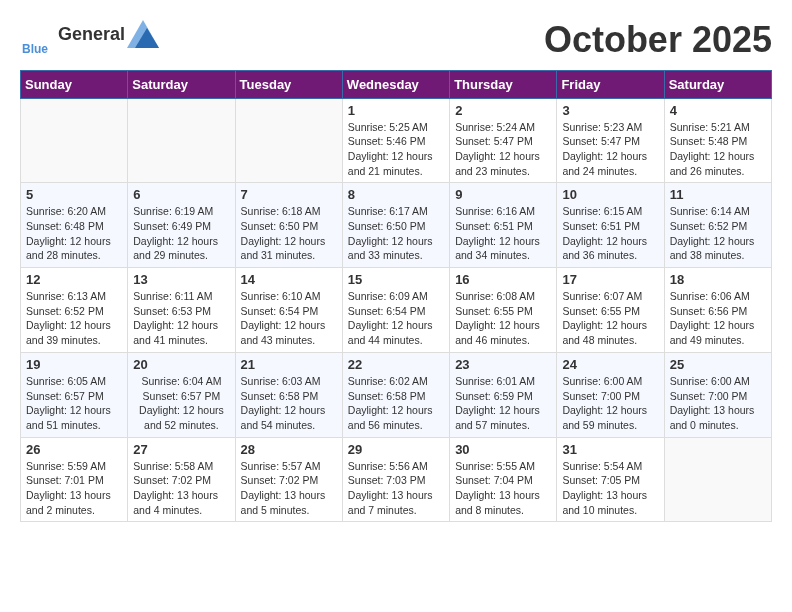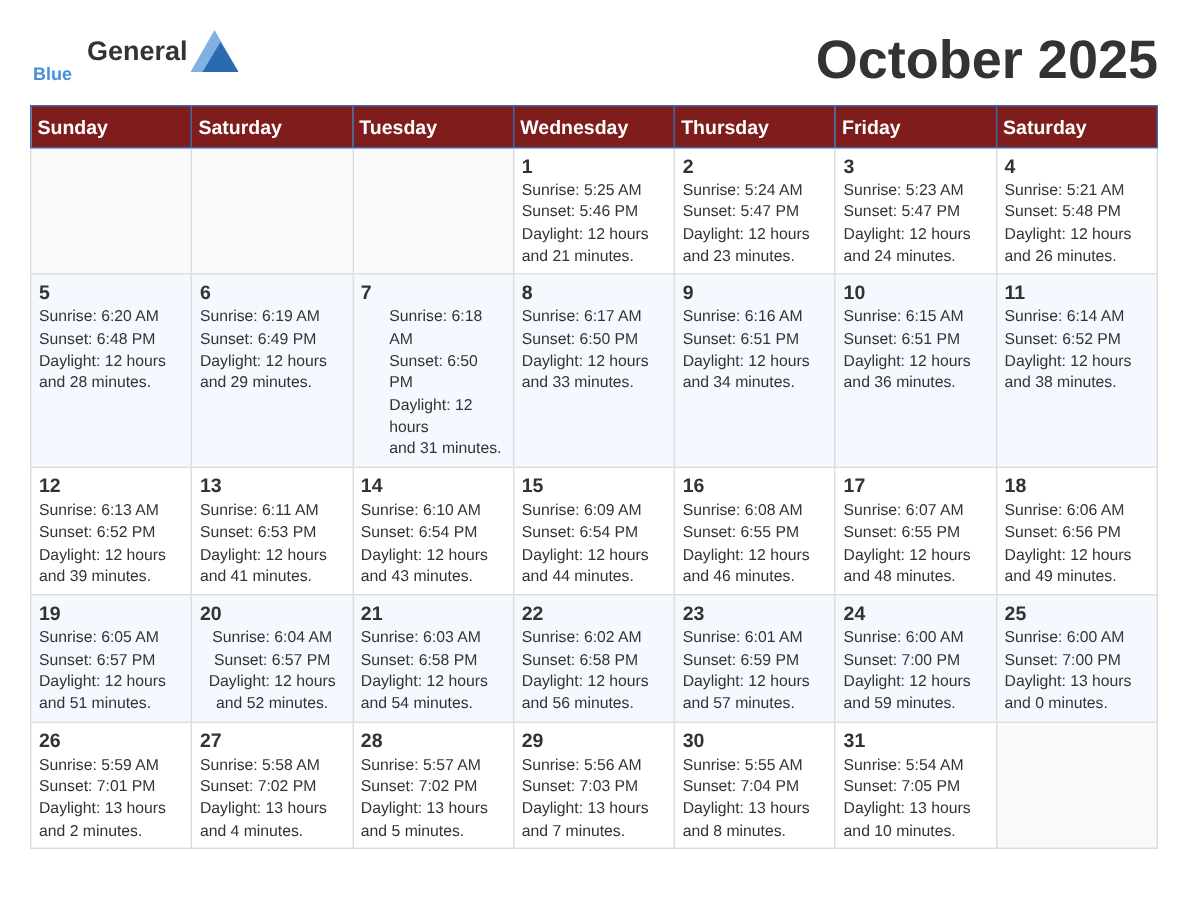--- a/index.html
+++ b/index.html
@@ -48,21 +48,21 @@
     .location-title {
       font-size: 16px;
       color: #555;
     }
     .calendar {
       width: 100%;
       border-collapse: collapse;
       border: 1px solid #ccc;
     }
     .calendar th {
-      background-color: #7f1d1d;
+      background-color: #701a75;
       color: #fff;
       padding: 6px 4px;
       font-size: 13px;
       font-weight: bold;
       text-align: left;
       border: 1px solid #3a6aaa;
     }
     .calendar td {
       vertical-align: top;
       padding: 4px 5px;
@@ -171,21 +171,21 @@
         </td>
         <td>
           <span class="day-num">6</span>
           <div class="day-info" style="white-space: pre-line;">Sunrise: 6:19 AM
 Sunset: 6:49 PM
 Daylight: 12 hours
 and 29 minutes.</div>
         </td>
         <td>
           <span class="day-num">7</span>
-          <div class="day-info" style="white-space: pre-line; margin-left: 19px;">Sunrise: 6:18 AM
+          <div class="day-info" style="white-space: pre-line;">Sunrise: 6:18 AM
 Sunset: 6:50 PM
 Daylight: 12 hours
 and 31 minutes.</div>
         </td>
         <td>
           <span class="day-num">8</span>
           <div class="day-info" style="white-space: pre-line;">Sunrise: 6:17 AM
 Sunset: 6:50 PM
 Daylight: 12 hours
 and 33 minutes.</div>

